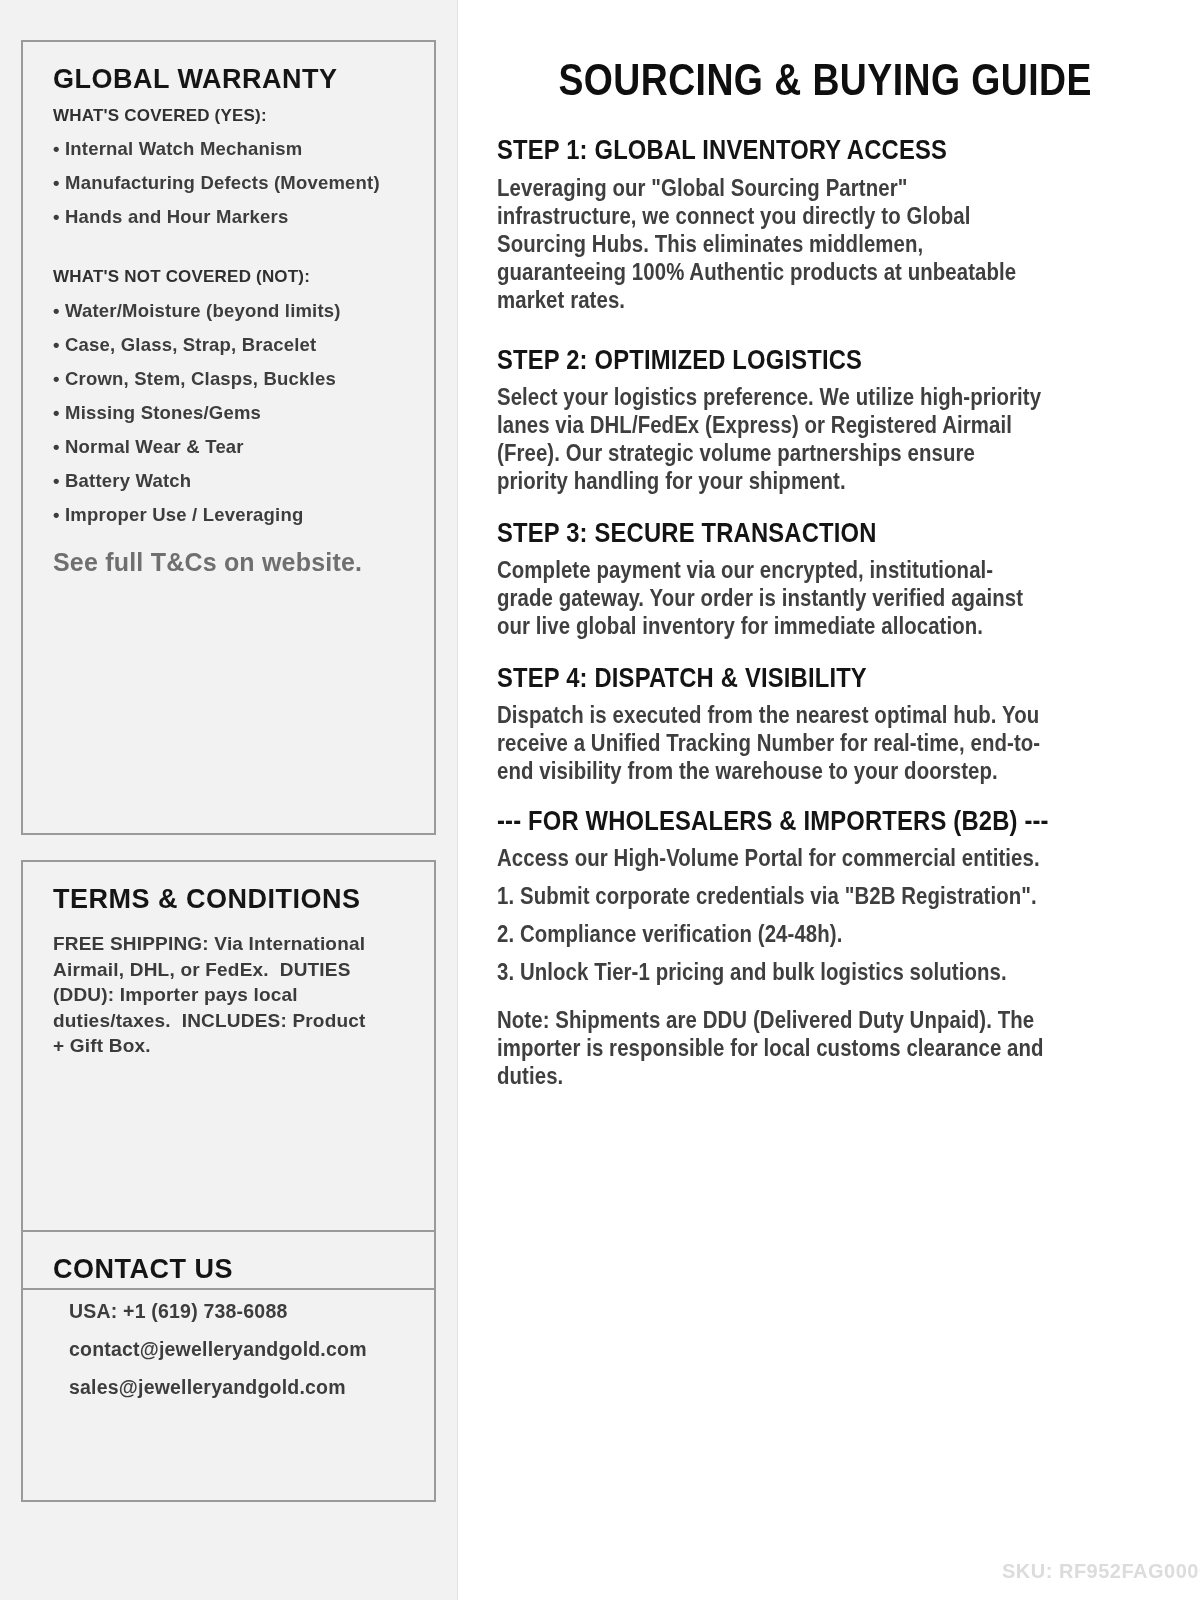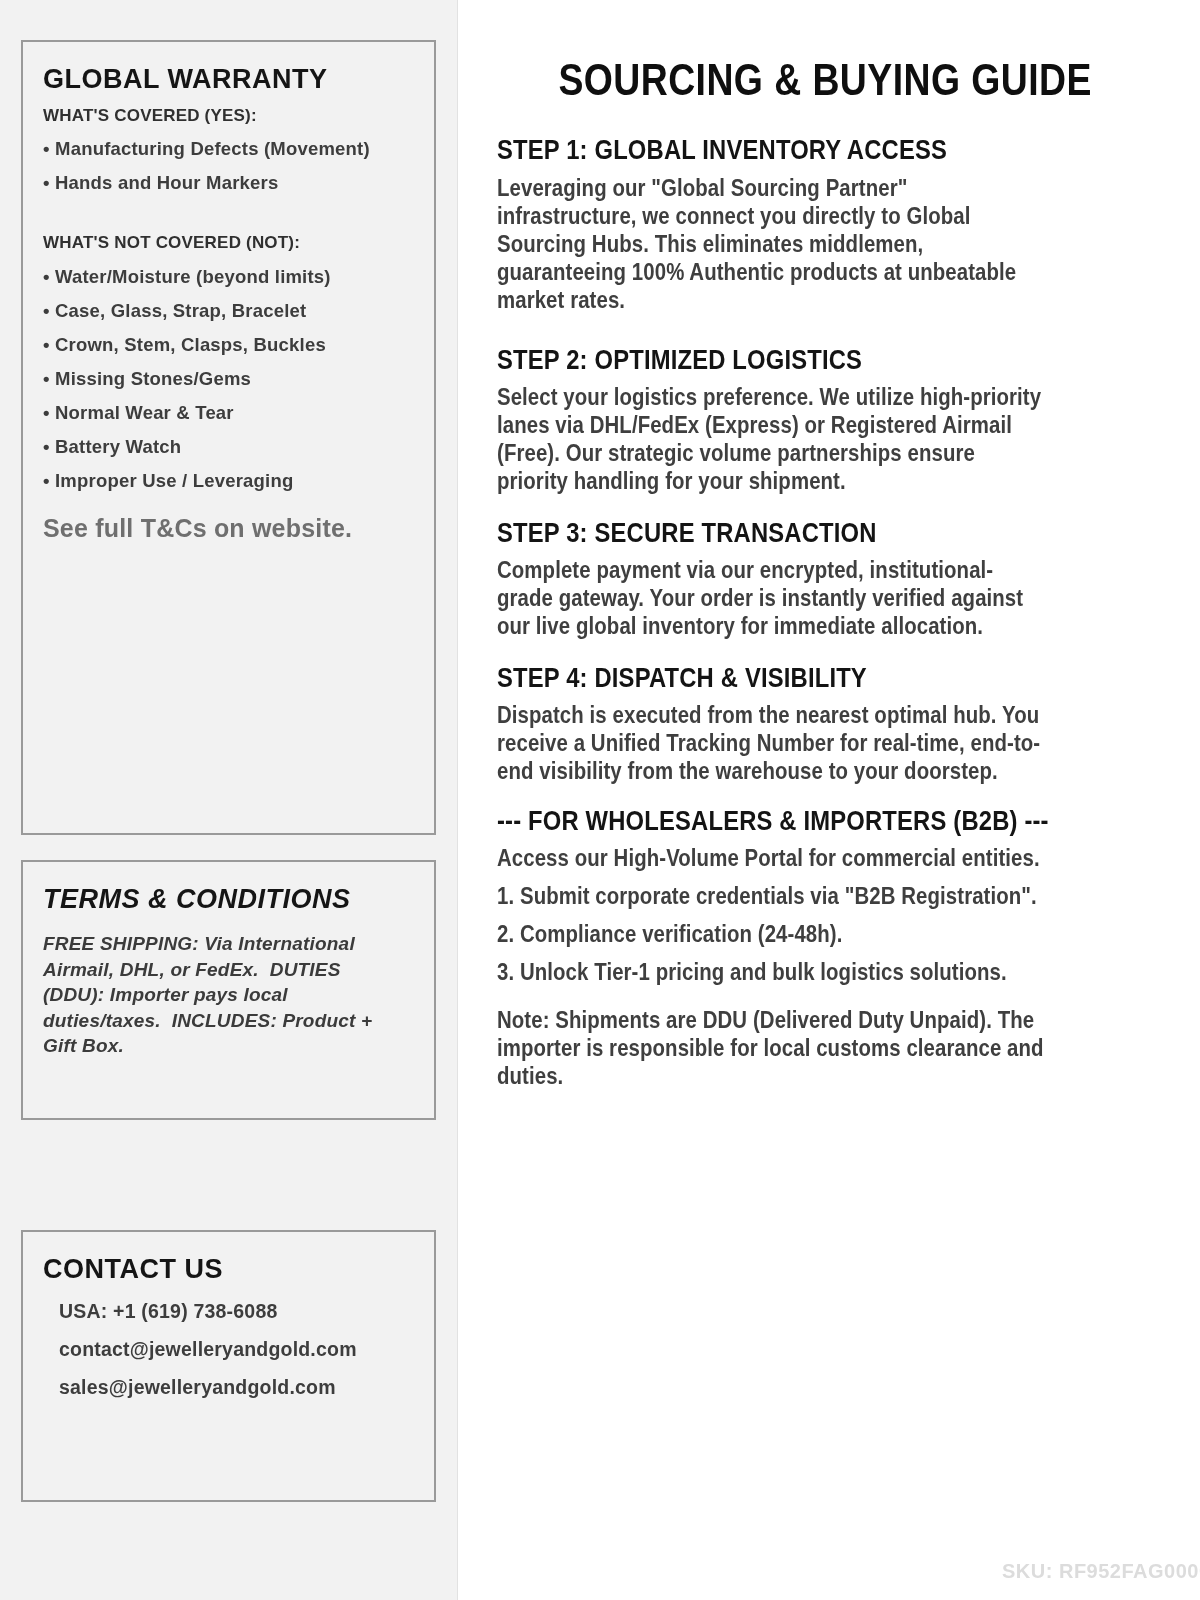--- a/index.html
+++ b/index.html
@@ -17,24 +17,24 @@
     position: absolute; left: 0; top: 0;
     width: 458px; height: 1600px;
     background: #f2f2f2;
     border-right: 1px solid #e2e2e2;
     box-sizing: border-box;
   }
   .box {
     position: absolute; left: 21px; width: 415px;
     border: 2px solid #9a9a9a;
     box-sizing: border-box;
-    padding: 14px 20px;
+    padding: 14px 30px;
   }
   .box-warranty { top: 40px;  height: 795px; }
-  .box-terms    { top: 860px; height: 260px; font-style: italic; }
+  .box-terms    { top: 860px; height: 430px; }
   .box-contact  { top: 1230px; height: 272px; }
 
   .side-title {
     margin: 8px 0 0; font-size: 27px; font-weight: 700;
     color: #151515; letter-spacing: 0.5px; line-height: 1.15;
   }
   .side-sub {
     margin: 10px 0 0; font-size: 17px; font-weight: 700;
     color: #303030; letter-spacing: 0.2px; line-height: 1.25;
   }
@@ -100,20 +100,21 @@
 <body>
 
 <div class="page">
 
   <aside class="sidebar">
 
     <section class="box box-warranty">
       <h2 class="side-title">GLOBAL WARRANTY</h2>
       <h3 class="side-sub">WHAT'S COVERED (YES):</h3>
       <ul class="side-list">
+        <li>Internal Watch Mechanism</li>
         <li>Manufacturing Defects (Movement)</li>
         <li>Hands and Hour Markers</li>
       </ul>
       <h3 class="side-sub second">WHAT'S NOT COVERED (NOT):</h3>
       <ul class="side-list">
         <li>Water/Moisture (beyond limits)</li>
         <li>Case, Glass, Strap, Bracelet</li>
         <li>Crown, Stem, Clasps, Buckles</li>
         <li>Missing Stones/Gems</li>
         <li>Normal Wear &amp; Tear</li>

